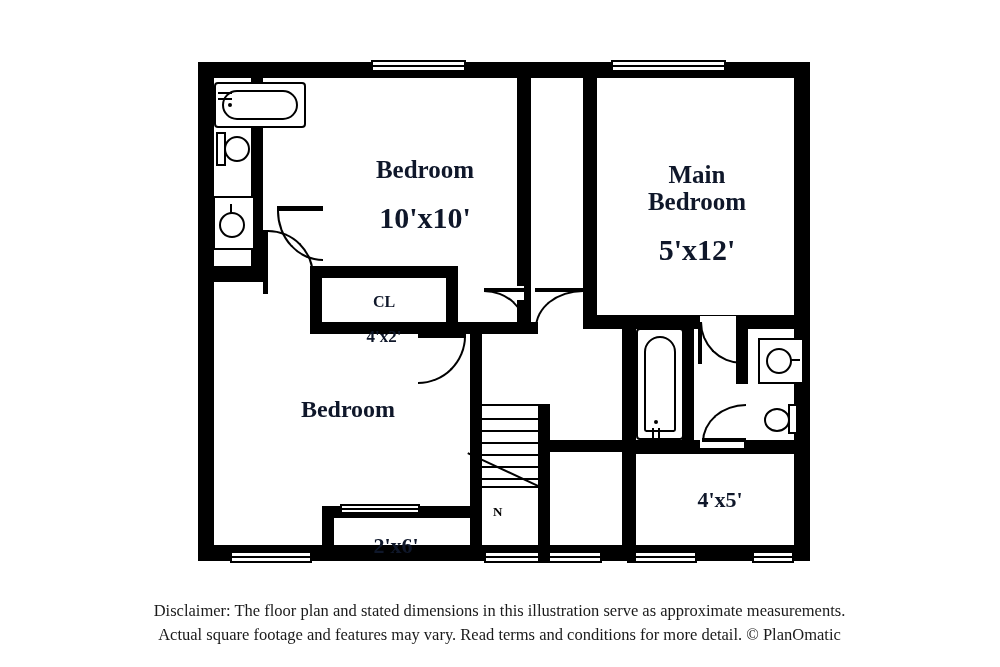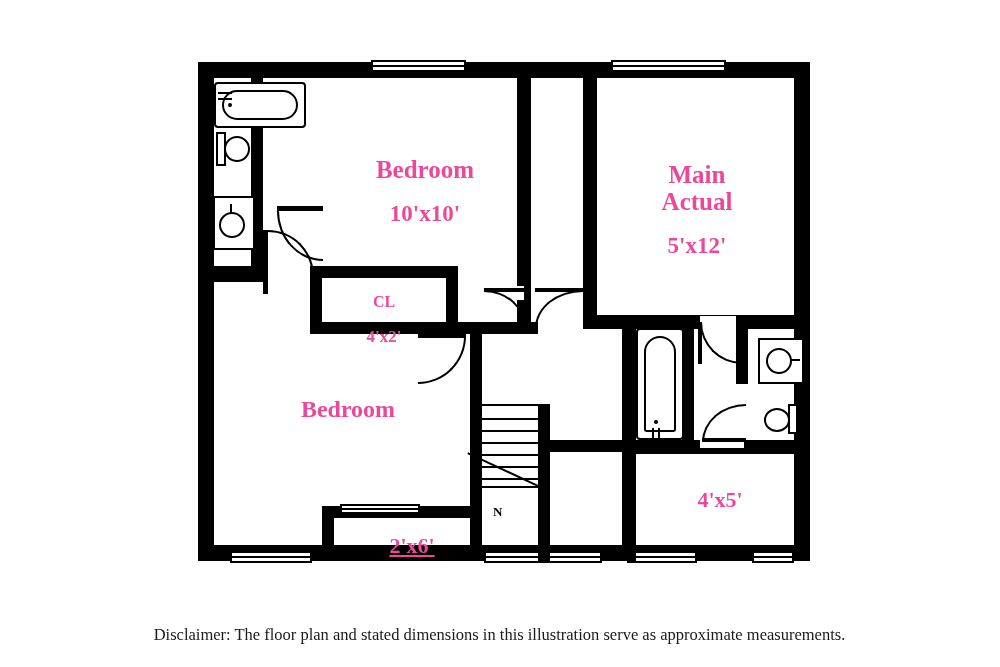--- a/index.html
+++ b/index.html
@@ -64,27 +64,27 @@
     background: #000000;
   }
 
   
   .label {
     position: absolute;
     text-align: center;
     font-weight: bold;
     line-height: 1.1;
     white-space: pre-line;
-    color: #ec4899;
+    color: #0f172a;
   }
   .label .nm { display: block; }
   .label .dim { display: block; }
 
   .label-lg .nm { font-size: 25px; }
-  .label-lg .dim { font-size: 23px; }
+  .label-lg .dim { font-size: 30px; }
 
   .label-md .nm { font-size: 24px; }
   .label-md .dim { font-size: 22px; }
 
   .label-sm .nm { font-size: 16px; }
   .label-sm .dim { font-size: 17px; }
 
   .label-dim-only .dim { font-size: 22px; }
 
   
@@ -298,38 +298,39 @@
   <div class="arrow-line" style="left:538px; top:487px; width:78px; height:2px; transform: rotate(205deg);"></div>
   <div class="n-letter" style="left:493px; top:504px;">N</div>
 
   <div class="label label-lg" style="left:330px; top:138px; width:190px;">
     <span class="nm">Bedroom</span>
     <span class="dim">10'x10'</span>
   </div>
 
   <div class="label label-lg" style="left:597px; top:143px; width:200px;">
     <span class="nm">Main
-Actual</span>
+Bedroom</span>
     <span class="dim">5'x12'</span>
   </div>
 
   <div class="label label-sm" style="left:328px; top:275px; width:112px;">
     <span class="nm">CL</span>
     <span class="dim">4'x2'</span>
   </div>
 
   <div class="label label-md" style="left:248px; top:378px; width:200px;">
     <span class="nm">Bedroom</span>
   </div>
 
   <div class="label label-md" style="left:640px; top:470px; width:160px;">
     <span class="dim">4'x5'</span>
   </div>
 
-  <div class="label label-dim-only" style="left:348px; top:516px; width:128px;text-decoration:underline;">
+  <div class="label label-dim-only" style="left:332px; top:516px; width:128px;">
     <span class="dim">2'x6'</span>
   </div>
 
   <div id="disclaimer">
     <div>Disclaimer: The floor plan and stated dimensions in this illustration serve as approximate measurements.</div>
+    <div>Actual square footage and features may vary. Read terms and conditions for more detail. © PlanOmatic</div>
   </div>
 
 </div>
 
 </body></html>

